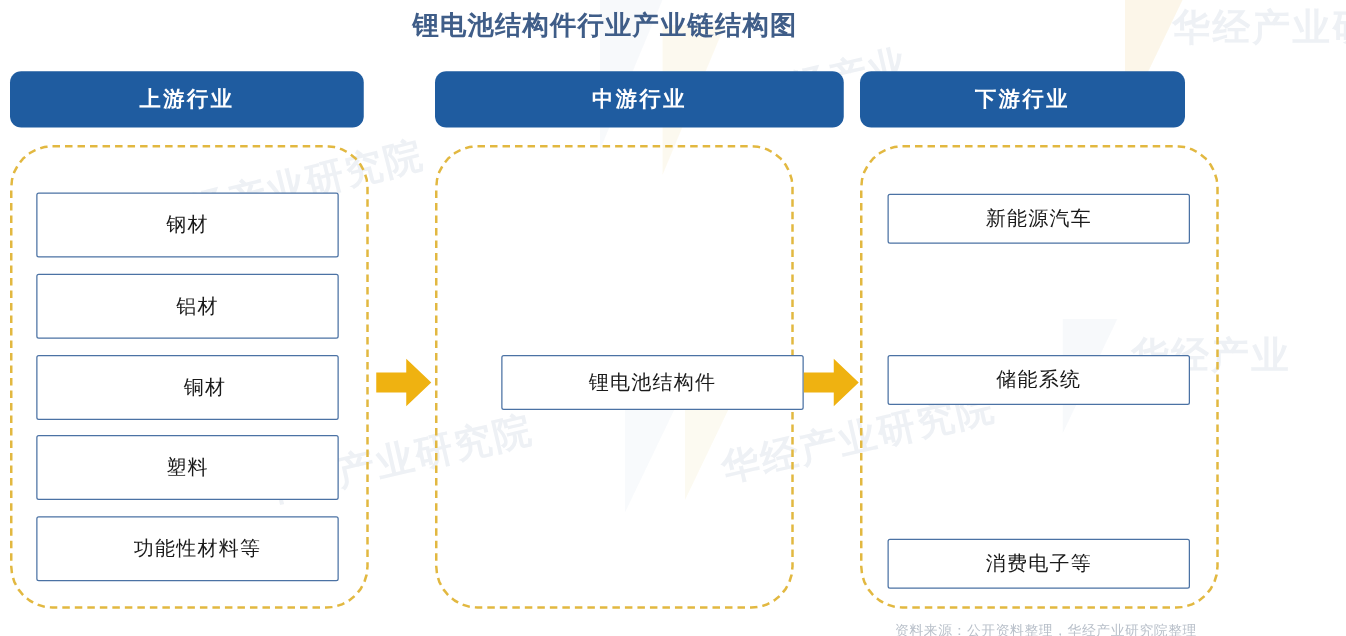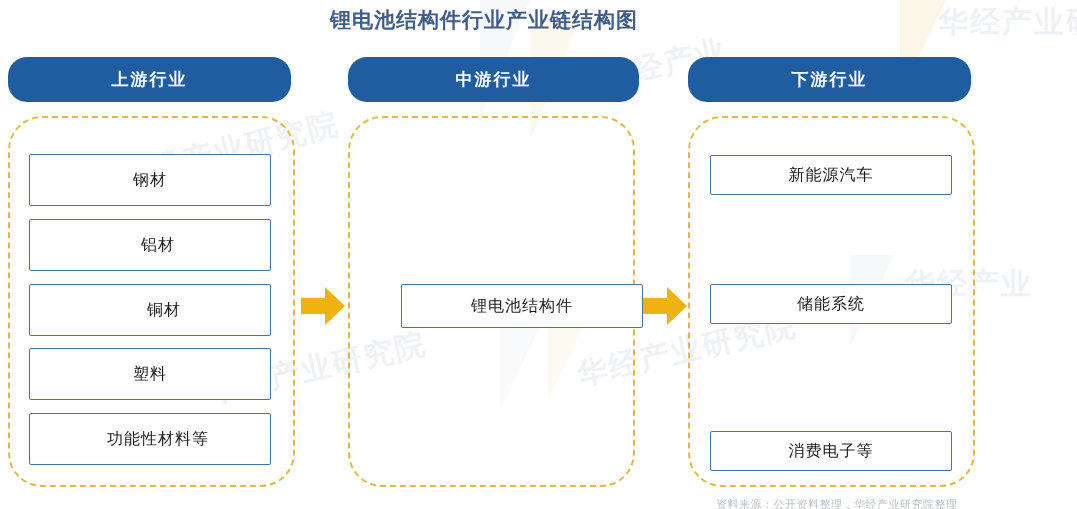--- a/index.html
+++ b/index.html
@@ -52,33 +52,33 @@
     color: #3f5d88;
     letter-spacing: 1px;
     z-index: 5;
   }
 
   
   .hdr {
     position: absolute;
     height: 45px;
     background: #1f5ca0;
-    border-radius: 19px;
+    border-radius: 9px;
     color: #ffffff;
     font-size: 17px;
     font-weight: 700;
     letter-spacing: 2px;
     display: flex;
     align-items: center;
     justify-content: center;
     z-index: 5;
   }
   .hdr-up   { left: 8px;   top: 57px; width: 283px; }
-  .hdr-mid  { left: 348px; top: 57px; width: 291px; }
-  .hdr-down { left: 688px; top: 57px; width: 283px; }
+  .hdr-mid  { left: 348px; top: 57px; width: 327px; }
+  .hdr-down { left: 688px; top: 57px; width: 260px; }
 
   
   .zone {
     position: absolute;
     border: 2px dashed #e2b840;
     border-radius: 34px;
     background: transparent;
     z-index: 2;
   }
   .zone-up   { left: 8px;   top: 116px; width: 283px; height: 367px; }

